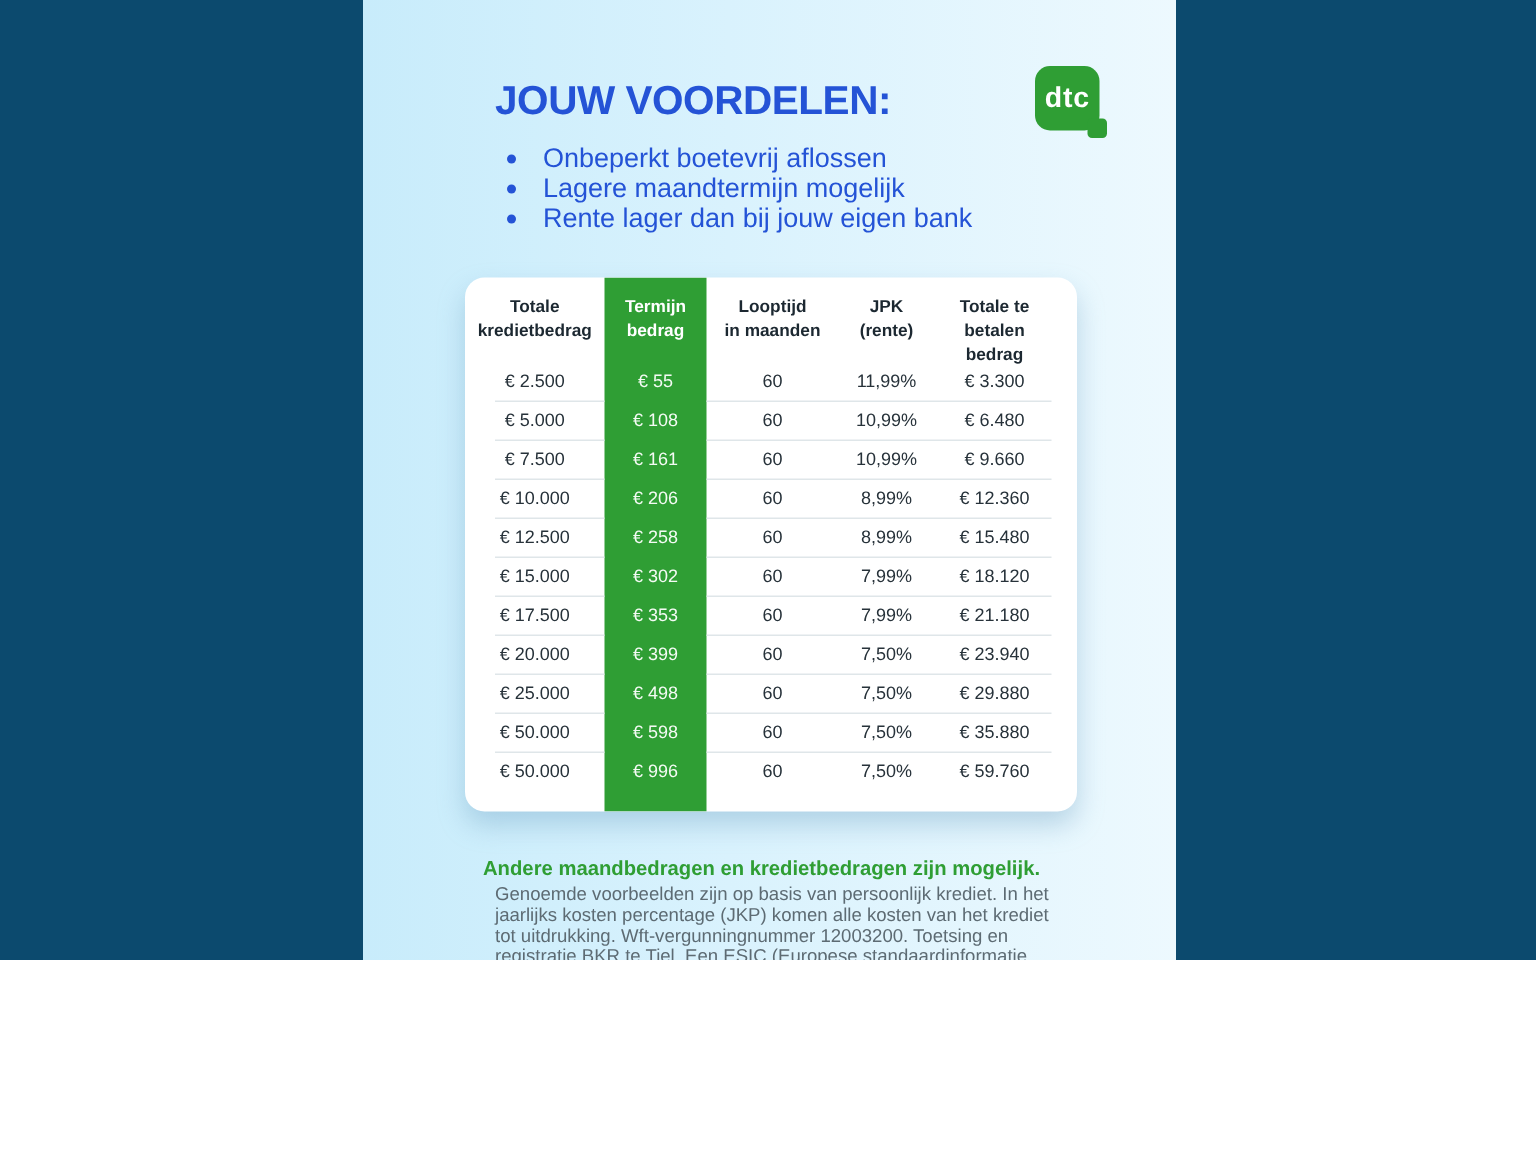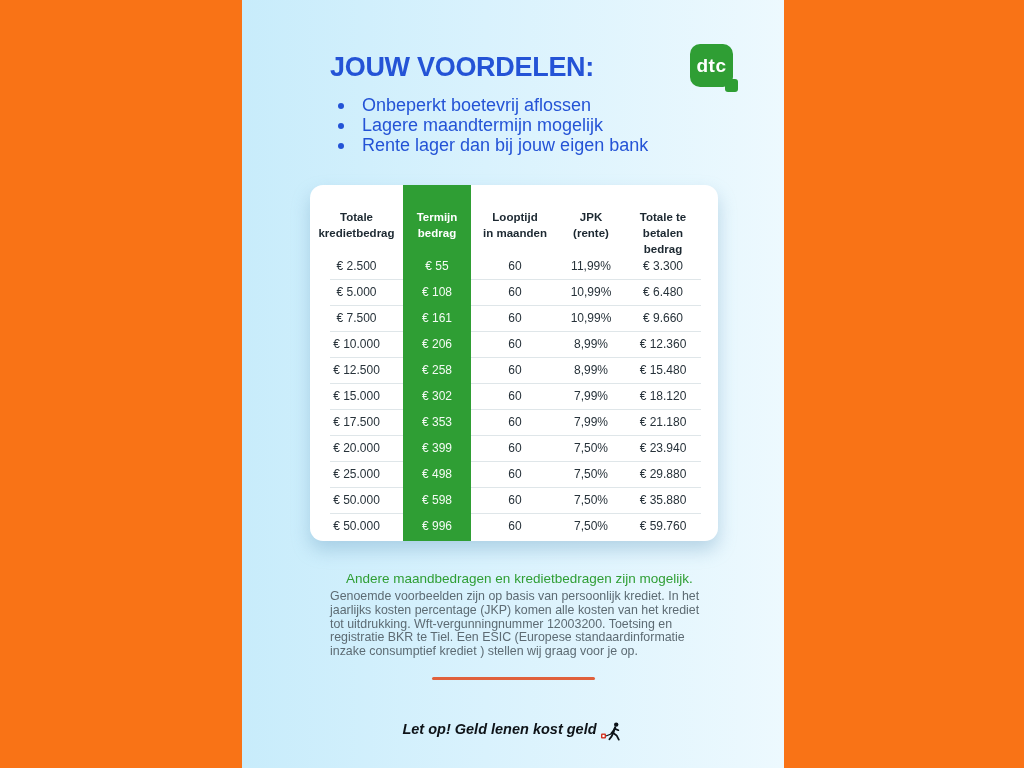--- a/index.html
+++ b/index.html
@@ -1,18 +1,18 @@
 <!DOCTYPE html>
 <html style="--accent-blue: #2453d6; --brand-green: #2f9e34; --underline-orange: #e0603c;"><head>
 <meta charset="utf-8">
 <style>
   * { margin:0; padding:0; box-sizing:border-box; }
   html,body { background:#ffffff; }
   body { font-family:"Liberation Sans", sans-serif; }
-  .stage { position:relative; width:1024px; height:768px; background:#f97316; overflow:hidden; }
+  .stage { position:relative; width:1024px; height:640px; background:#0c4a6e; overflow:hidden; }
 
   
   .band {
     position:absolute; left:242px; top:0; width:542px; height:768px;
     background:linear-gradient(to right, #c8ecfb 0%, #d9f2fd 45%, #edf9fe 100%);
   }
 
   
   .title {
     position:absolute; left:88px; top:52px;
@@ -46,37 +46,37 @@
     position:absolute; left:68px; top:185px; width:408px; height:356px;
     background:#ffffff; border-radius:13px; overflow:hidden;
     box-shadow:0 9px 18px rgba(110,160,195,0.40);
   }
   .green-col { position:absolute; left:93px; top:0; bottom:0; width:68px; background:var(--brand-green); }
   .thead, .trow {
     position:relative; display:grid;
     grid-template-columns:93px 68px 88px 64px 80px;
     width:393px;
   }
-  .thead { height:56px; padding-top:12px;margin-top:12px; }
+  .thead { height:56px; padding-top:12px; }
   .hcell { text-align:center; font-size:11.5px; font-weight:bold; color:#1c2831; line-height:16px; }
   .hcell.on-green { color:#ffffff; }
   .trow { height:26px; align-items:center; }
   .tcell { text-align:center; font-size:12px; color:#27323a; }
   .tcell.on-green { color:#f4fbf4; }
   .trow + .trow::before {
     content:""; position:absolute; top:0; left:20px; width:73px; height:1px; background:#dfe6e9;
   }
   .trow + .trow::after {
     content:""; position:absolute; top:0; left:161px; right:2px; height:1px; background:#dfe6e9;
   }
 
   
   .subheading {
-    position:absolute; left:104px; top:571px; width:400px;
-    font-size:13.5px; font-weight:normal; color:var(--brand-green);
+    position:absolute; left:80px; top:571px; width:400px;
+    font-size:13.5px; font-weight:bold; color:var(--brand-green);
   }
   .disclaimer {
     position:absolute; left:88px; top:590px; width:378px;
     font-size:12.4px; line-height:13.8px; color:#5d6b73;
   }
   .phone {
     position:absolute; left:0; top:673px; width:100%; text-align:center;
     color:var(--accent-blue); font-size:20.5px; font-weight:bold; letter-spacing:0.2px;
     cursor:pointer;
   }

